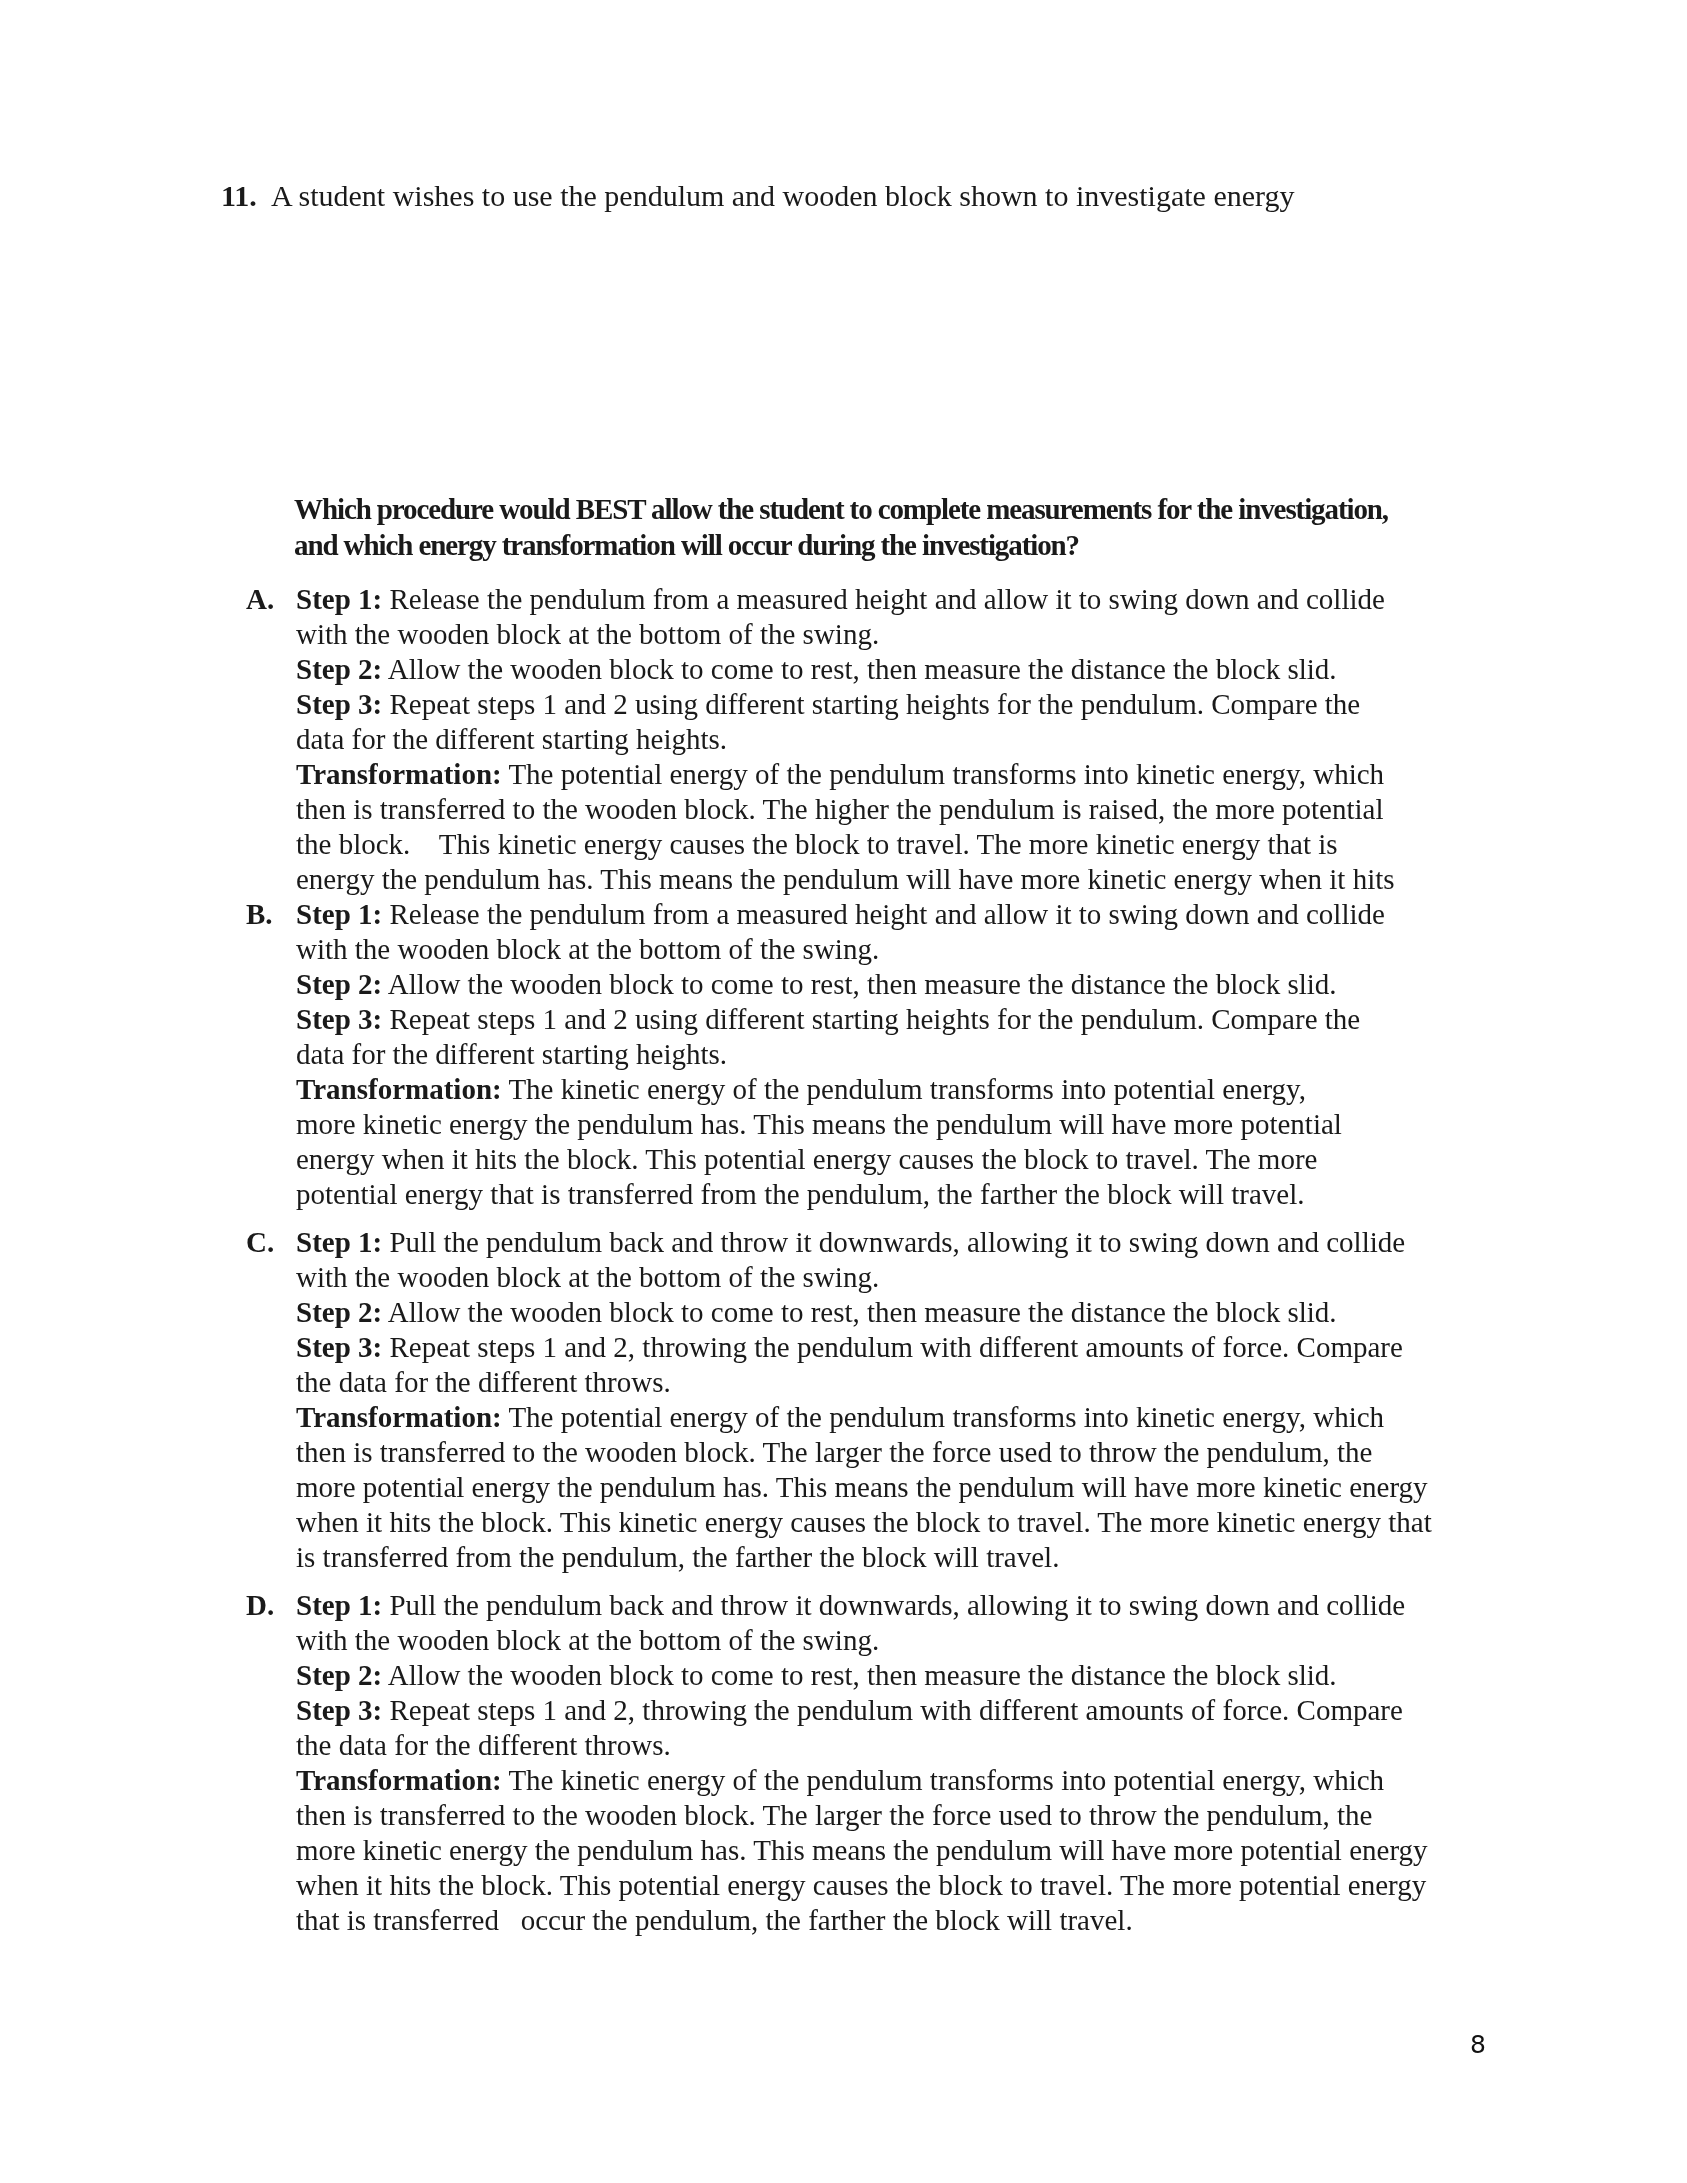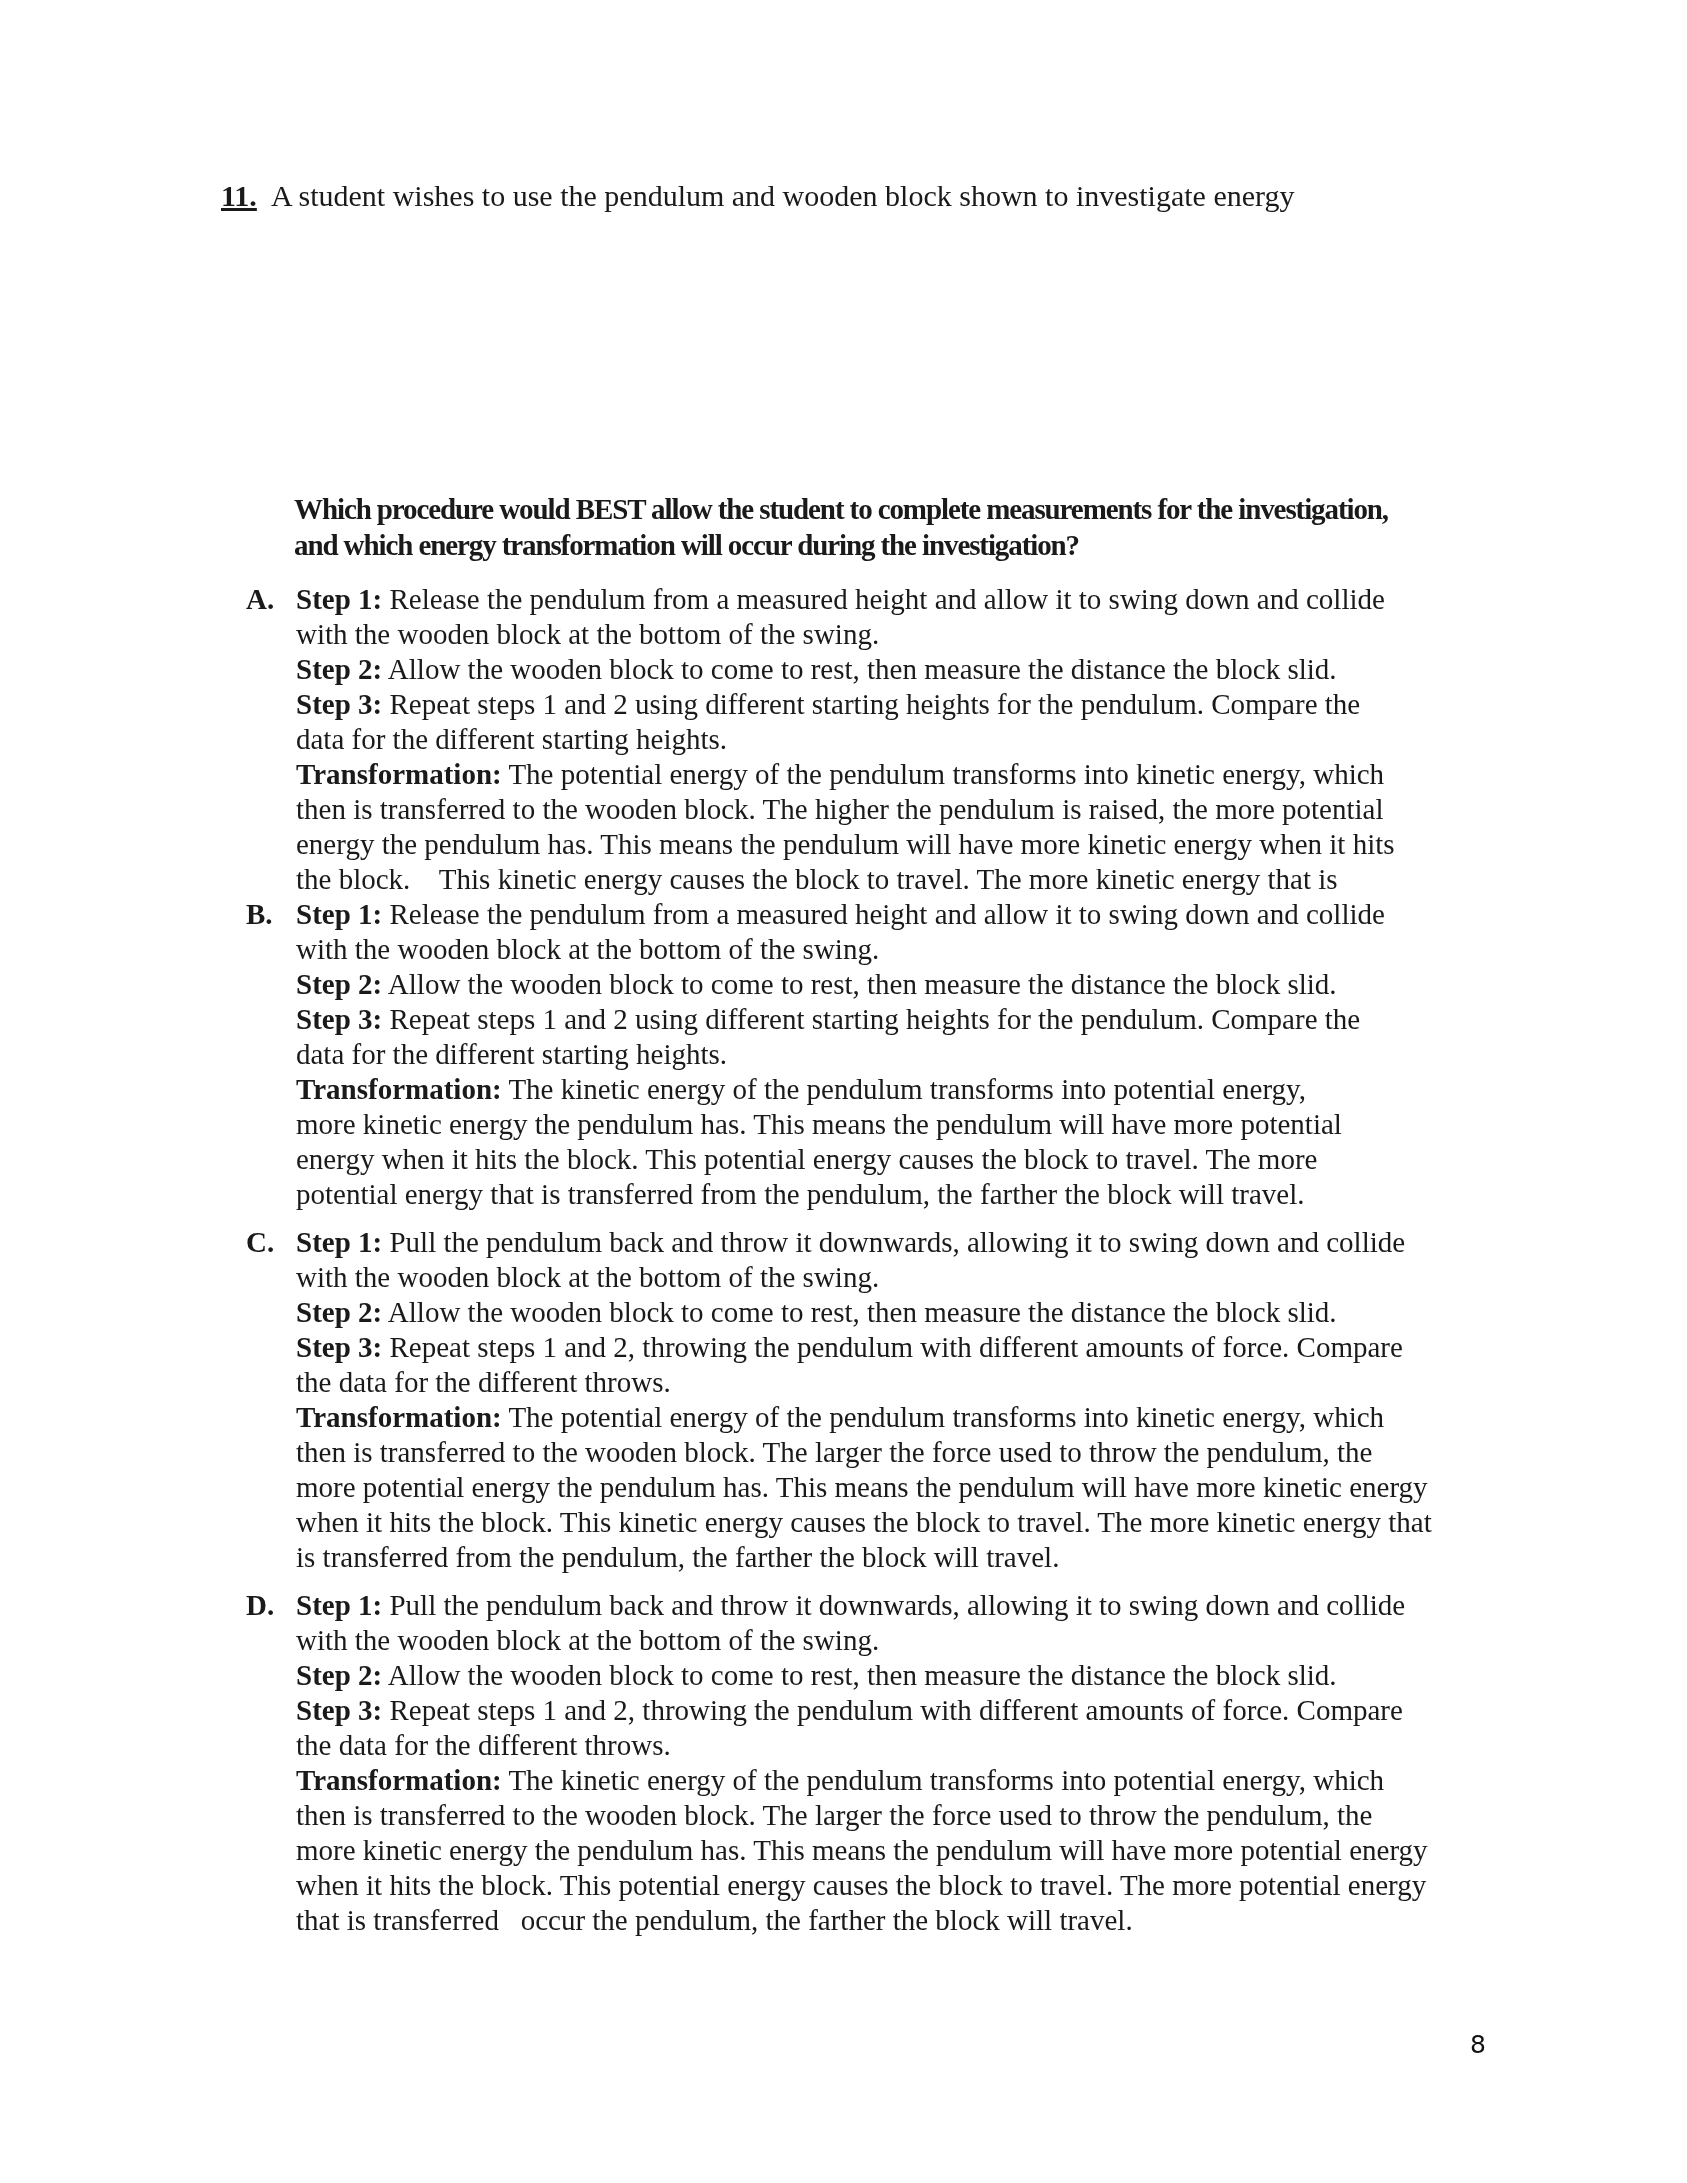--- a/index.html
+++ b/index.html
@@ -1,20 +1,20 @@
 <!DOCTYPE html>
 <html style="font-size:10.6px"><head>
 <meta charset="utf-8">
 <style>
   html, body { margin: 0; padding: 0; background: #ffffff; }
   body { width: 1687px; height: 2183px; position: relative; overflow: hidden; color: #1a1a1a; }
   .page { position: absolute; left: 0; top: 0; width: 1687px; height: 2183px; font-family: "Liberation Serif", serif; }
 
   .question { position: absolute; left: 221px; top: 177px; width: 1257px; font-size: 30px; line-height: 37px; }
-  .q-num { font-weight: bold; display: inline-block; width: 50px; text-decoration: underline; }
+  .q-num { font-weight: bold; display: inline-block; width: 50px; }
   .q-line { display: block; }
   .q-indent { padding-left: 50px; }
 
   .figure { position: absolute; left: 635px; top: 278px; width: 370px; height: 192px; }
   .figure svg { width: 370px; height: 192px; }
   .fig-label { font-family: "Liberation Sans", sans-serif; font-size: 36px; fill: #333333; }
 
   .prompt { position: absolute; left: 246px; top: 491px; width: 1257px; font-size: 29px; line-height: 36px; font-weight: bold; letter-spacing: -1.1px; margin-left: 48px; }
 
   .options { position: absolute; left: 246px; top: 582px; width: 1244px; font-size: 29px; line-height: 35px; }
@@ -47,22 +47,22 @@
 
     <div class="option">
       <span class="opt-letter">A.</span>
       <span class="opt-line"><span class="bold">Step 1:</span> <span>Release the pendulum from a measured height and allow it to swing down and collide</span></span>
       <span class="opt-line">with the wooden block at the bottom of the swing.</span>
       <span class="opt-line"><span class="bold">Step 2:</span> <span>Allow the wooden block to come to rest, then measure the distance the block slid.</span></span>
       <span class="opt-line"><span class="bold">Step 3:</span> <span>Repeat steps 1 and 2 using different starting heights for the pendulum. Compare the</span></span>
       <span class="opt-line">data for the different starting heights.</span>
       <span class="opt-line"><span class="bold">Transformation:</span> <span>The potential energy of the pendulum transforms into kinetic energy, which</span></span>
       <span class="opt-line">then is transferred to the wooden block. The higher the pendulum is raised, the more potential</span>
+      <span class="opt-line" style="white-space:pre">the block.    This kinetic energy causes the block to travel. The more kinetic energy that is</span>
       <span class="opt-line">energy the pendulum has. This means the pendulum will have more kinetic energy when it hits</span>
-      <span class="opt-line" style="white-space:pre">the block.    This kinetic energy causes the block to travel. The more kinetic energy that is</span>
     </div>
 
     <div class="option">
       <span class="opt-letter">B.</span>
       <span class="opt-line"><span class="bold">Step 1:</span> <span>Release the pendulum from a measured height and allow it to swing down and collide</span></span>
       <span class="opt-line">with the wooden block at the bottom of the swing.</span>
       <span class="opt-line"><span class="bold">Step 2:</span> <span>Allow the wooden block to come to rest, then measure the distance the block slid.</span></span>
       <span class="opt-line"><span class="bold">Step 3:</span> <span>Repeat steps 1 and 2 using different starting heights for the pendulum. Compare the</span></span>
       <span class="opt-line">data for the different starting heights.</span>
       <span class="opt-line"><span class="bold">Transformation:</span> <span>The kinetic energy of the pendulum transforms into potential energy,</span></span>

